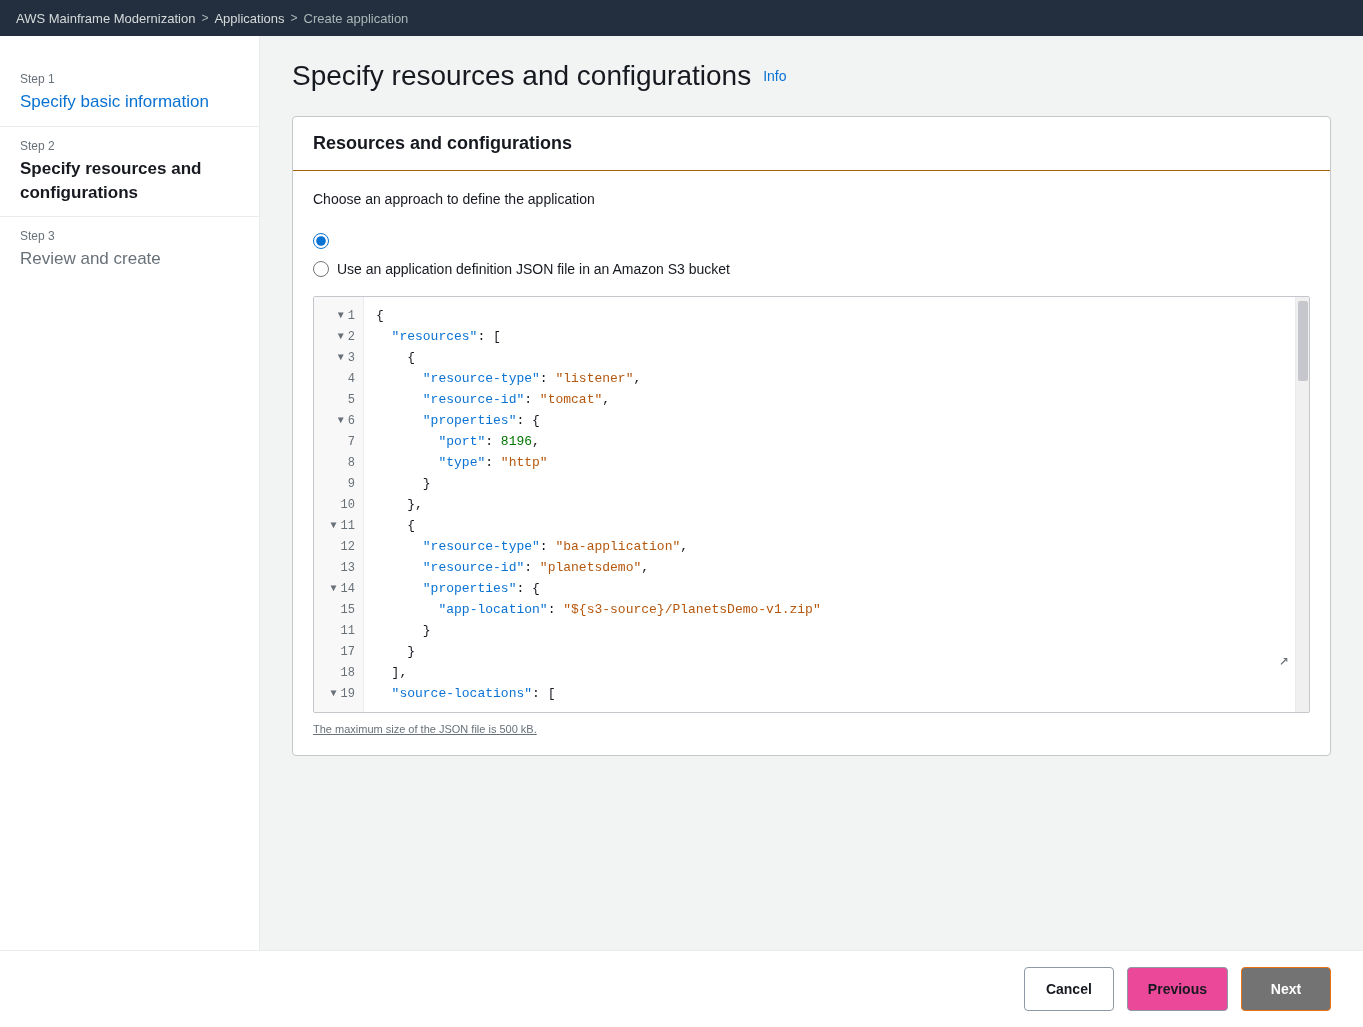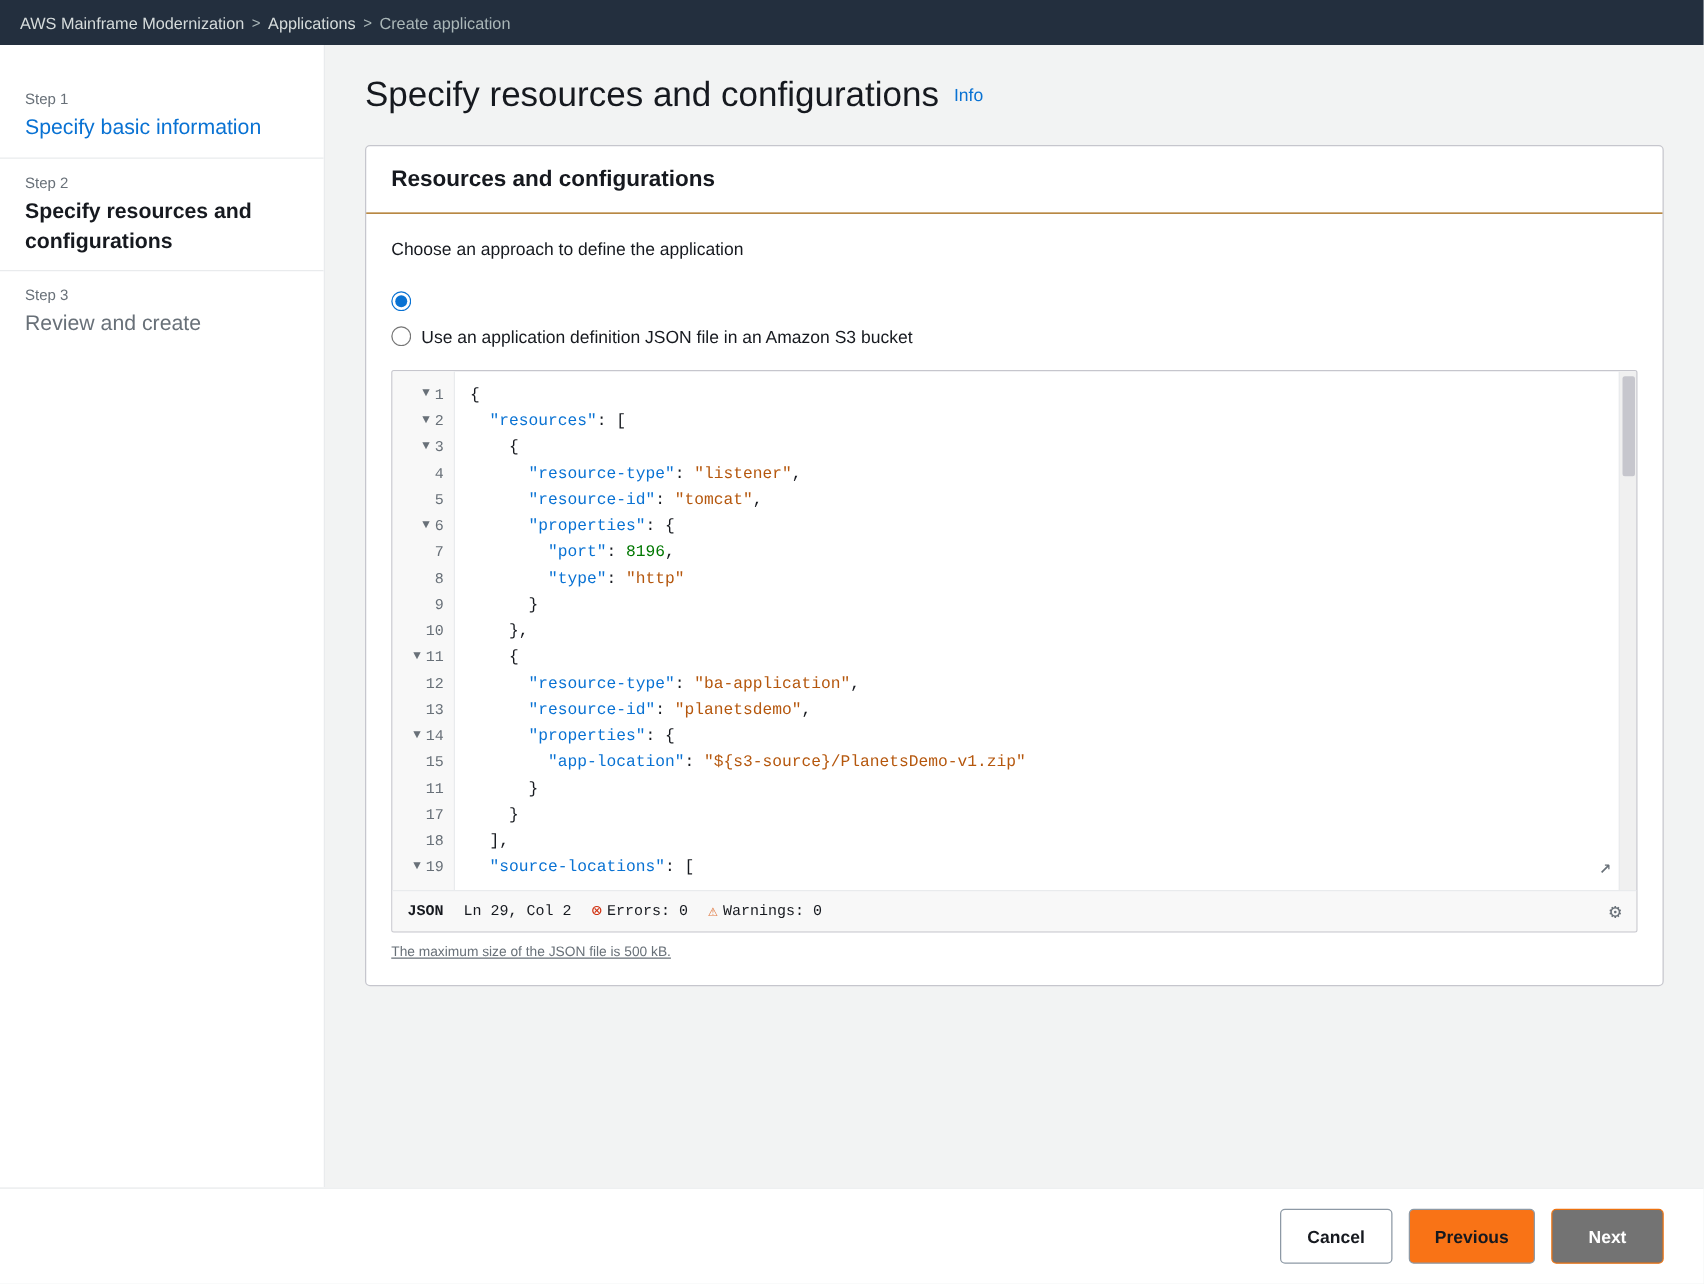--- a/index.html
+++ b/index.html
@@ -311,21 +311,21 @@
       display: flex;
       align-items: center;
       justify-content: center;
     }
     .btn-cancel {
       background: #fff;
       color: #16191f;
       border-color: #8d99a5;
     }
     .btn-secondary {
-      background: #f97316;
+      background: #ec4899;
       color: #16191f;
       border-color: #8d99a5;
     }
     .btn-primary {
       background: #737373;
       color: #fff;
       border-color: #ec7211;
     }
   </style>
 </head>
@@ -467,33 +467,20 @@
               <div class="code-line"><span>      </span><span class="curly">}</span></div>
               <div class="code-line"><span>    </span><span class="curly">}</span></div>
               <div class="code-line"><span>  </span><span class="bracket">],</span></div>
               <div class="code-line"><span>  </span><span class="key">"source-locations"</span><span class="colon">: [</span></div>
             </div>
             <div class="scrollbar-track">
               <div class="scrollbar-thumb"></div>
             </div>
           </div>
           <div style="position:absolute;right:20px;bottom:42px;color:#687078;font-size:16px;cursor:pointer;">↗</div>
-          <div class="editor-status">
-            <span class="status-lang">JSON</span>
-            <span class="status-badge">Ln 29, Col 2</span>
-            <span class="status-error">
-              <span class="error-icon">⊗</span>
-              <span>Errors: 0</span>
-            </span>
-            <span class="status-warning">
-              <span class="warning-icon">⚠</span>
-              <span>Warnings: 0</span>
-            </span>
-            <span class="settings-icon">⚙</span>
-          </div>
         </div>
 
         <p class="file-size-note">The maximum size of the JSON file is 500 kB.</p>
       </div>
     </div>
   </main>
 </div>
 
 <div class="footer">
   <button class="btn btn-cancel">Cancel</button>

